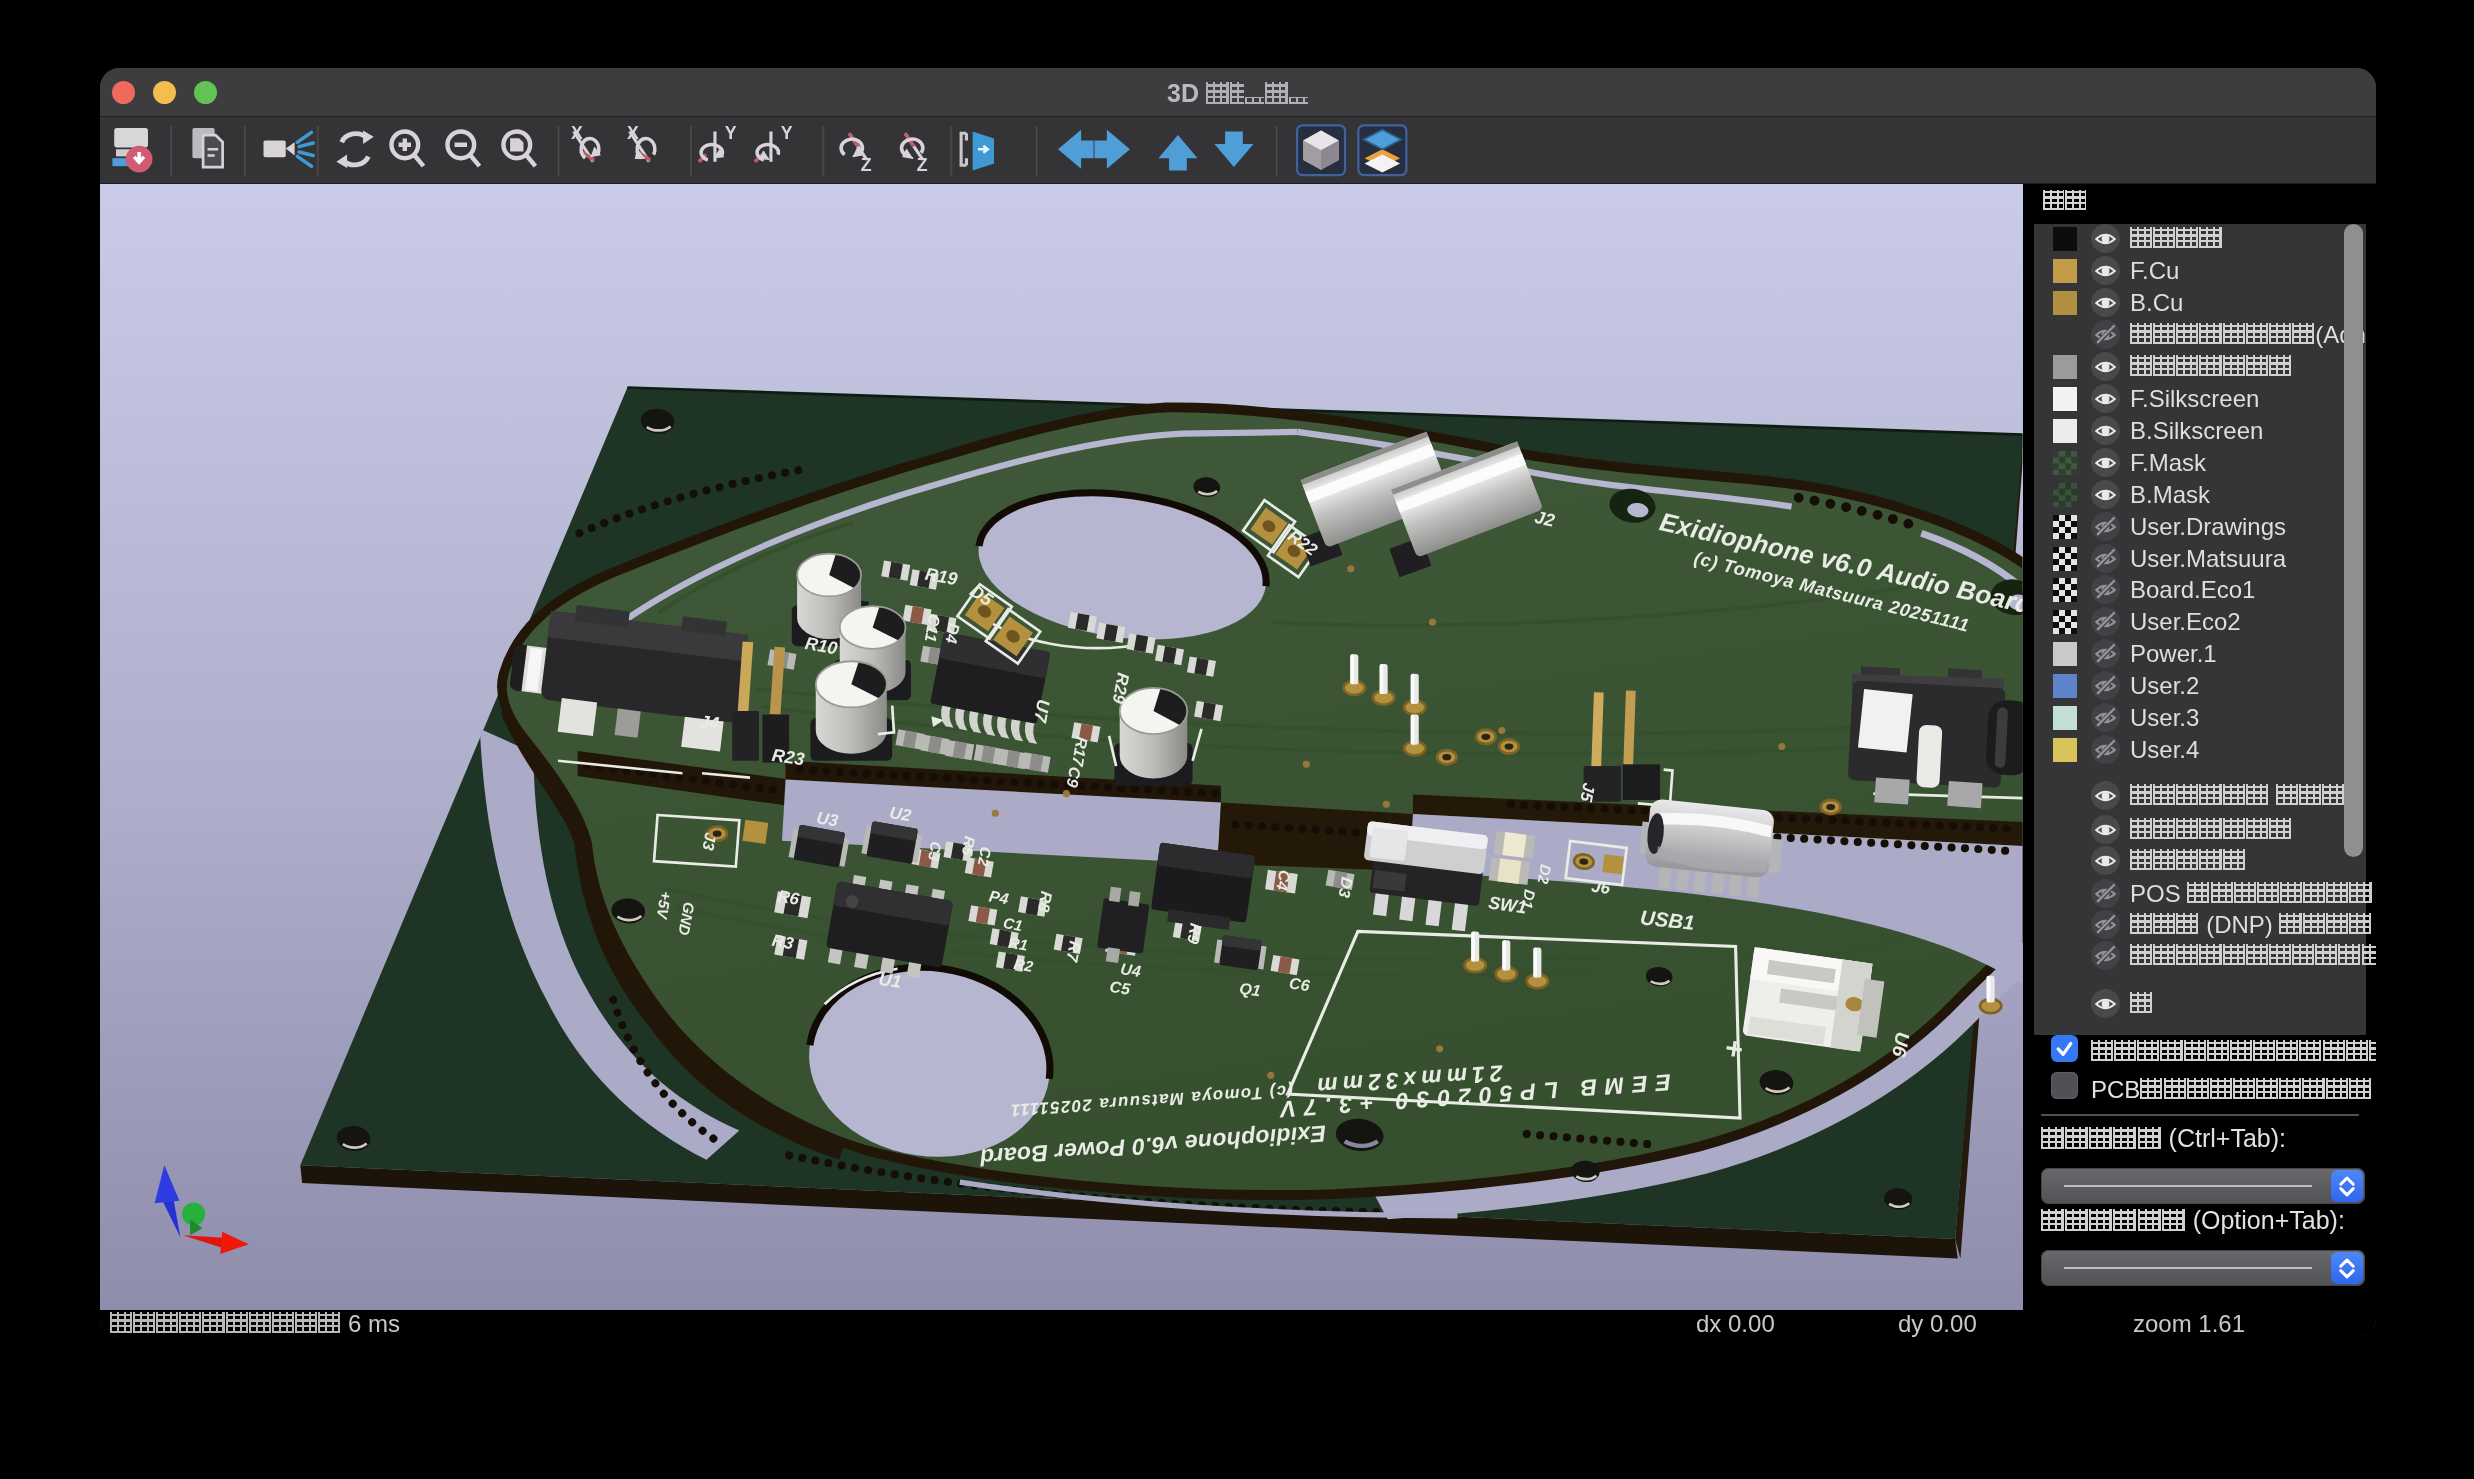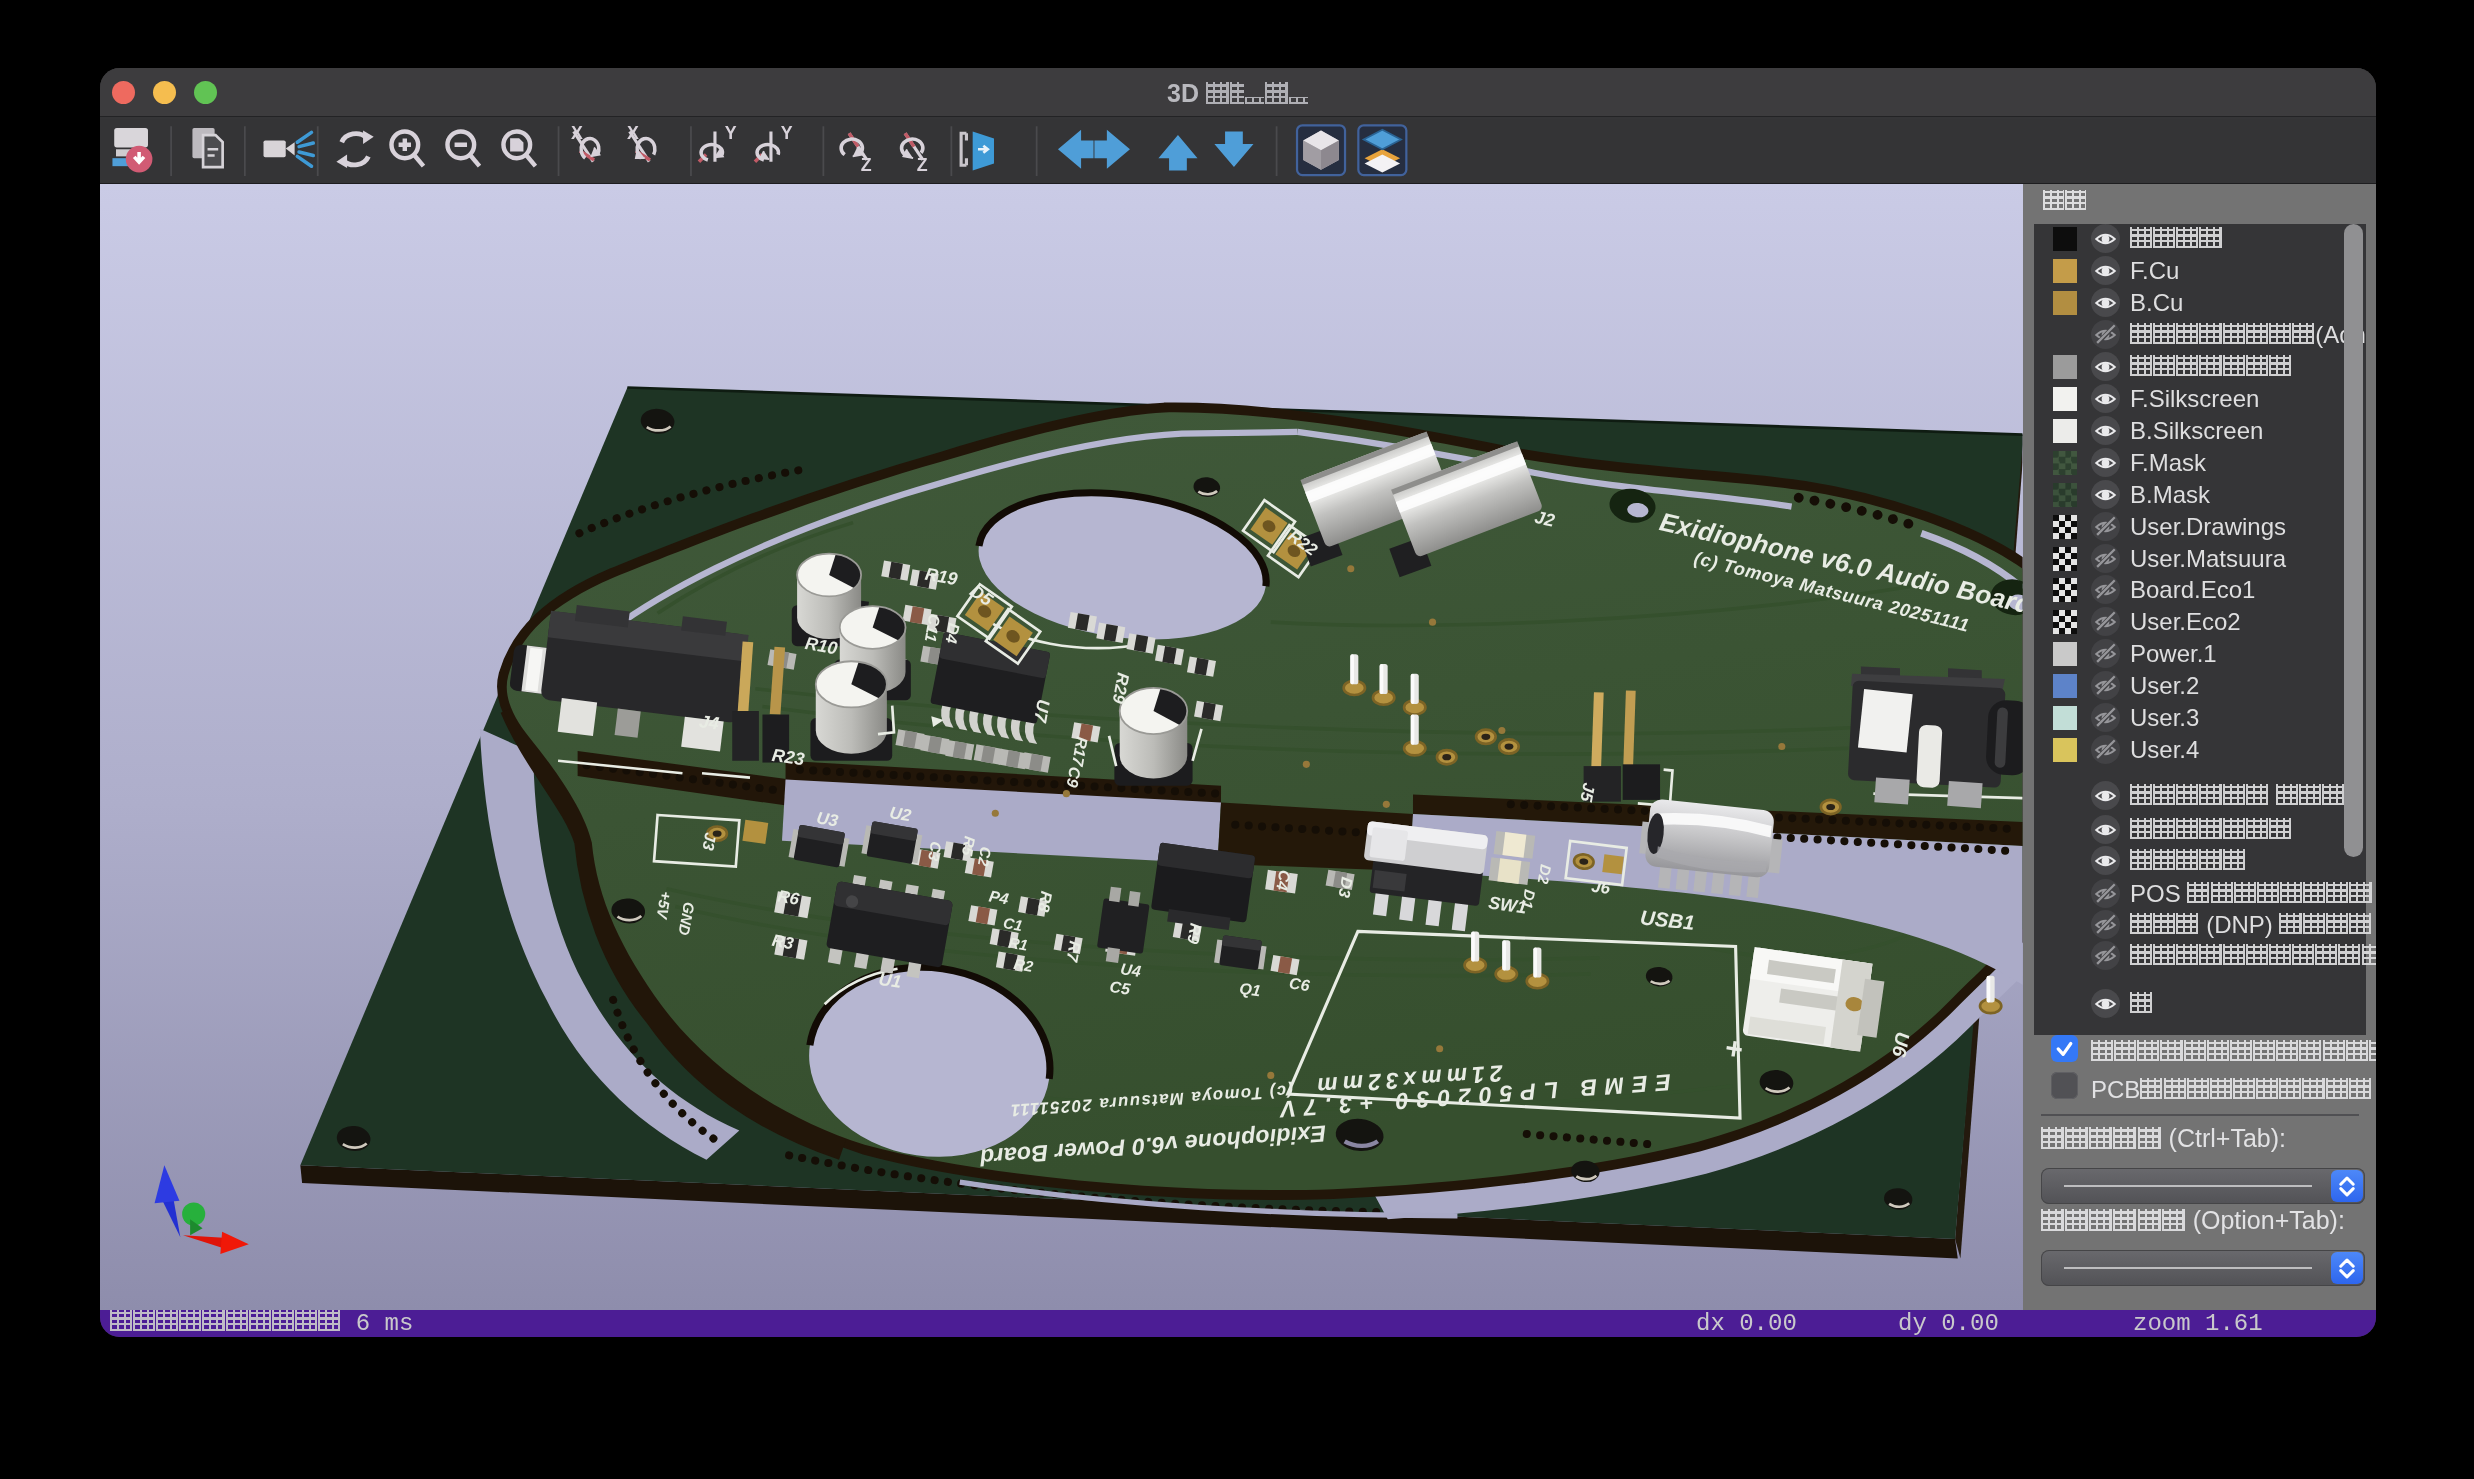--- a/index.html
+++ b/index.html
@@ -7,22 +7,22 @@
 *{box-sizing:border-box;}
 #win{position:absolute;left:100px;top:68px;width:2276px;height:1269px;border-radius:19.6px;
 background:#353537;overflow:hidden;}
 #titlebar{position:absolute;left:0;top:0;width:100%;height:49px;background:#3d3c3e;
 border-bottom:1.8px solid #232325;}
 .tl{position:absolute;top:13.3px;width:23px;height:23px;border-radius:50%;z-index:30;}
 #tbar{position:absolute;left:0;top:51px;width:100%;height:65px;background:#343436;border-bottom:1.8px solid #1d1d1f;}
 #title{position:absolute;left:0;top:0;width:100%;height:49px;text-align:center;line-height:51px;
 font-size:25px;font-weight:700;color:#b9b9be;}
 #viewport{position:absolute;left:0px;top:116px;width:1923px;height:1126px;background:linear-gradient(#cacbe6,#8e8dac);}
-#rpanel{position:absolute;left:1923px;top:116px;width:353px;height:1126px;background:#737373;}
-#statusbar{position:absolute;left:0;top:1242px;width:2276px;height:27.6px;background:#4c1d95;color:#c9c9cb;font-size:24px;font-family:Liberation Mono, monospace;}
+#rpanel{position:absolute;left:1923px;top:116px;width:353px;height:1126px;background:#000000;}
+#statusbar{position:absolute;left:0;top:1242px;width:2276px;height:27.6px;background:#000000;color:#c9c9cb;font-size:24px;}
 .st{position:absolute;top:0px;white-space:nowrap;}
 
 .k{display:inline-block;width:.92em;height:.88em;margin:0 .045em -0.06em 0;opacity:.92;
 background:
  repeating-linear-gradient(0deg,currentColor 0 2.4px,rgba(0,0,0,0) 2.4px 5.7px),
  repeating-linear-gradient(90deg,currentColor 0 2.1px,rgba(0,0,0,0) 2.1px 6.8px);}
 .row{position:absolute;left:0;width:100%;height:32px;color:#dededf;font-size:24px;}
 .sw{position:absolute;left:30px;top:3.6px;width:24px;height:24px;}
 .lbl{position:absolute;left:107px;top:1.8px;white-space:nowrap;}
 .combo{position:absolute;left:18px;width:324px;height:36px;border-radius:8px;

